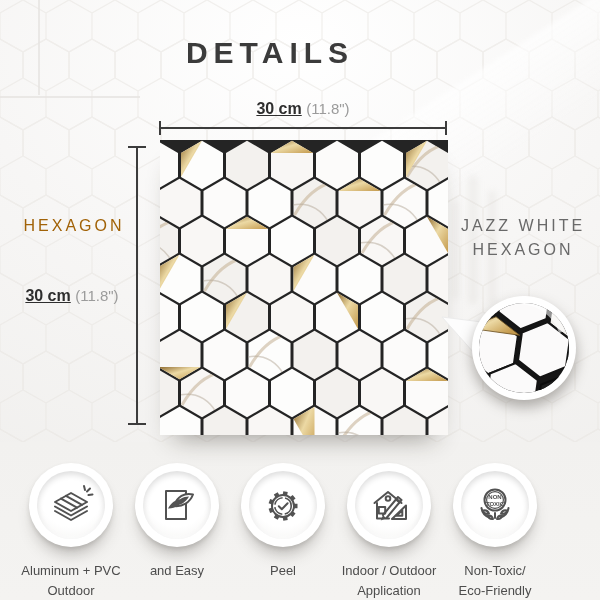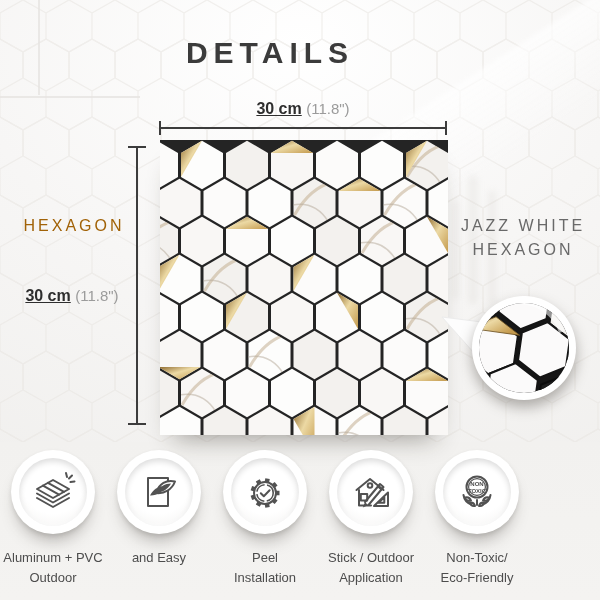--- a/index.html
+++ b/index.html
@@ -42,21 +42,21 @@
   .side-label{font-size:16px;letter-spacing:3px;color:#a16207;line-height:1.5;text-align:center;}
   #series-label{left:4px;top:214px;width:140px;}
   #product-label{left:450px;top:214px;width:146px;color:#696969;text-align:center;}
   
   #tile-wrap{left:160px;top:140px;width:288px;height:295px;
     box-shadow:0 16px 24px -14px rgba(40,35,25,.45);}
   #tile-wrap svg{display:block;}
   
   #inset-wrap{left:436px;top:284px;width:176px;height:146px;overflow:visible;}
   
-  #features{left:0;top:450px;width:548px;display:flex;justify-content:flex-start;}
+  #features{left:0;top:463px;width:548px;display:flex;justify-content:flex-end;}
   .feature{width:106px;text-align:center;}
   .feature-circle{width:84px;height:84px;margin:0 auto;border-radius:50%;
     background:#ffffff;position:relative;
     box-shadow:0 12px 16px -6px rgba(60,55,48,.35), 0 2px 4px rgba(60,55,48,.12);}
   .feature-circle-inner{position:absolute;left:8px;top:8px;width:68px;height:68px;border-radius:50%;
     background:radial-gradient(circle at 50% 38%, #ffffff 55%, #f2f1ef 100%);
     box-shadow:inset 0 3px 6px rgba(0,0,0,.14), inset 0 -2px 3px rgba(255,255,255,.9);
     display:flex;align-items:center;justify-content:center;}
   .feature-label{margin-top:14px;font-size:13px;color:#4d4d4d;line-height:1.5;}
   .icon-stroke{stroke:#525252;fill:none;stroke-width:2;stroke-linecap:round;stroke-linejoin:round;}
@@ -348,21 +348,20 @@
               <line x1="31.660444431189777" y1="18.572123903134603" x2="35.107644425225175" y2="15.679579659545176"></line>
             </g>
           <circle cx="24" cy="25" r="11" fill="#ffffff" stroke="#525252" stroke-width="2"></circle>
           <circle cx="24" cy="25" r="8.2" fill="none" stroke="#525252" stroke-width="1.6" stroke-dasharray="11 2.5"></circle>
           <path class="icon-stroke" d="M19.8,25.2 l3,3 l5.8,-6"></path>
         </svg>
       </div>
     </div>
     <div class="feature-label">
       <div>Peel</div>
-      <div>Installation</div>
     </div>
   </div>
 
   <div class="feature">
     <div class="feature-circle">
       <div class="feature-circle-inner">
         <svg width="48" height="48" viewBox="0 0 48 48">
           <g class="icon-stroke">
             <path d="M9.5,22 L23,11 L36.5,22"></path>
             <path d="M12,22 V37.5 H24"></path>
@@ -371,21 +370,21 @@
             <path d="M27,38 H41 V24.5 Z"></path>
             <path d="M31.5,34.8 H37.3 V29.2 Z"></path>
             <path d="M18,34 L33,16 l3.5,3 L21.5,37"></path>
             <path d="M31,18.4 l3.5,3"></path>
           </g>
           <path class="icon-fill" d="M18,34 l-2.2,5.4 l5.2,-2.1 Z"></path>
         </svg>
       </div>
     </div>
     <div class="feature-label">
-      <div>Stick / Outdoor</div>
+      <div>Indoor / Outdoor</div>
       <div>Application</div>
     </div>
   </div>
 
   <div class="feature">
     <div class="feature-circle">
       <div class="feature-circle-inner">
         <svg width="48" height="48" viewBox="0 0 48 48">
           <g class="icon-stroke">
             <circle cx="24" cy="19" r="10.5"></circle>

